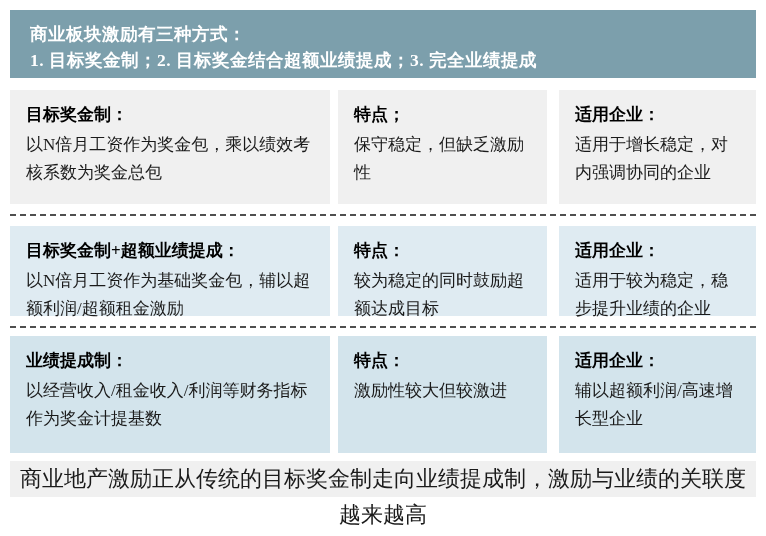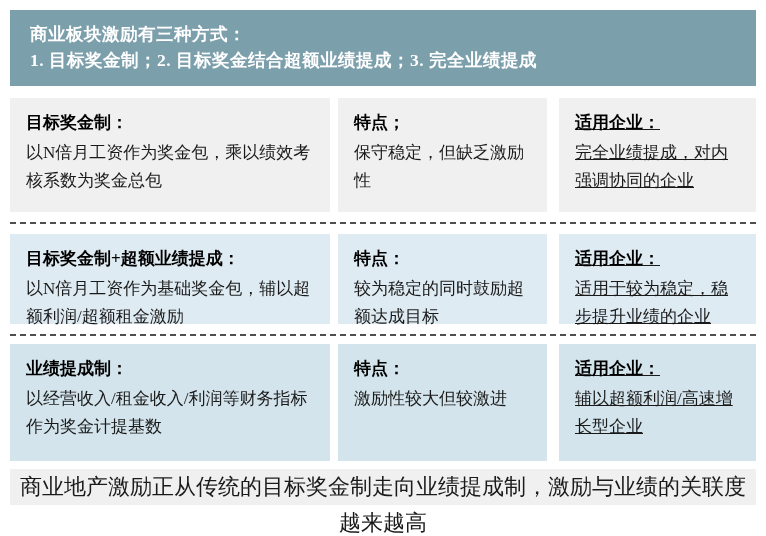--- a/index.html
+++ b/index.html
@@ -15,42 +15,42 @@
     overflow: hidden;
   }
   .page {
     box-sizing: border-box;
     width: 766px;
     height: 536px;
     padding: 10px;
   }
   .banner {
     box-sizing: border-box;
-    height: 76px;
+    height: 68px;
     background: #7c9fac;
     color: #ffffff;
     font-weight: bold;
     font-size: 17.5px;
     padding: 11px 20px 0 20px;
     line-height: 26px;
     letter-spacing: 0.5px;
   }
   .grid-row {
     display: flex;
     margin-top: 12px;
     border-radius: 17px;
   }
   .cell {
     box-sizing: border-box;
     padding: 13px 16px 0 16px;
     font-size: 17px;
   }
   .cell.c1 { width: 320px; margin-right: 8px; }
   .cell.c2 { width: 209px; margin-right: 12px; }
-  .cell.c3 { flex: 1; text-decoration: underline; }
+  .cell.c3 { flex: 1; }
   .row-1 .cell { background: #f0f0f0; height: 114px; }
   .row-2 .cell { background: #dfebf2; height: 90px; }
   .row-3 .cell { background: #d3e4ec; height: 117px; }
   .row-2 { margin-top: 10px; }
   .row-3 { margin-top: 8px; }
   .cell-title {
     font-weight: bold;
     color: #000000;
     margin-bottom: 4px;
     line-height: 24px;
@@ -88,21 +88,21 @@
     <div class="cell c1">
       <div class="cell-title">目标奖金制：</div>
       <div class="cell-body">以N倍月工资作为奖金包，乘以绩效考核系数为奖金总包</div>
     </div>
     <div class="cell c2">
       <div class="cell-title">特点；</div>
       <div class="cell-body">保守稳定，但缺乏激励性</div>
     </div>
     <div class="cell c3">
       <div class="cell-title">适用企业：</div>
-      <div class="cell-body">完全业绩提成，对内强调协同的企业</div>
+      <div class="cell-body">适用于增长稳定，对内强调协同的企业</div>
     </div>
   </div>
 
   <div class="dashed-divider"></div>
 
   <div class="grid-row row-2">
     <div class="cell c1">
       <div class="cell-title">目标奖金制+超额业绩提成：</div>
       <div class="cell-body">以N倍月工资作为基础奖金包，辅以超额利润/超额租金激励</div>
     </div>

